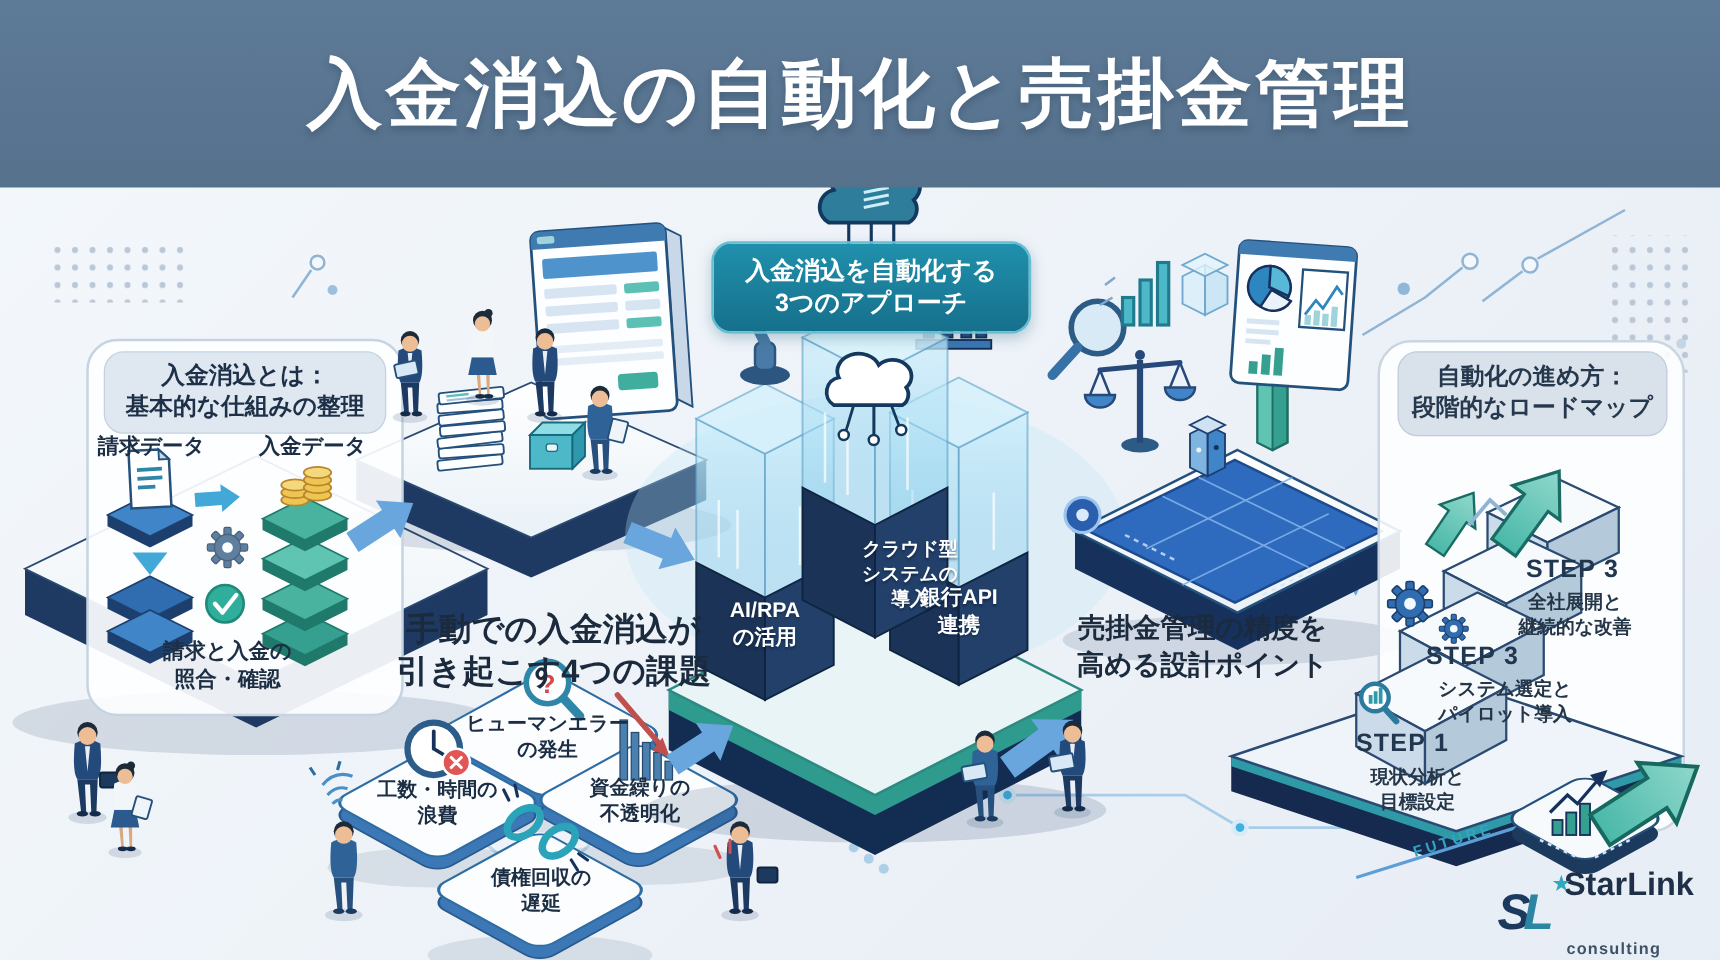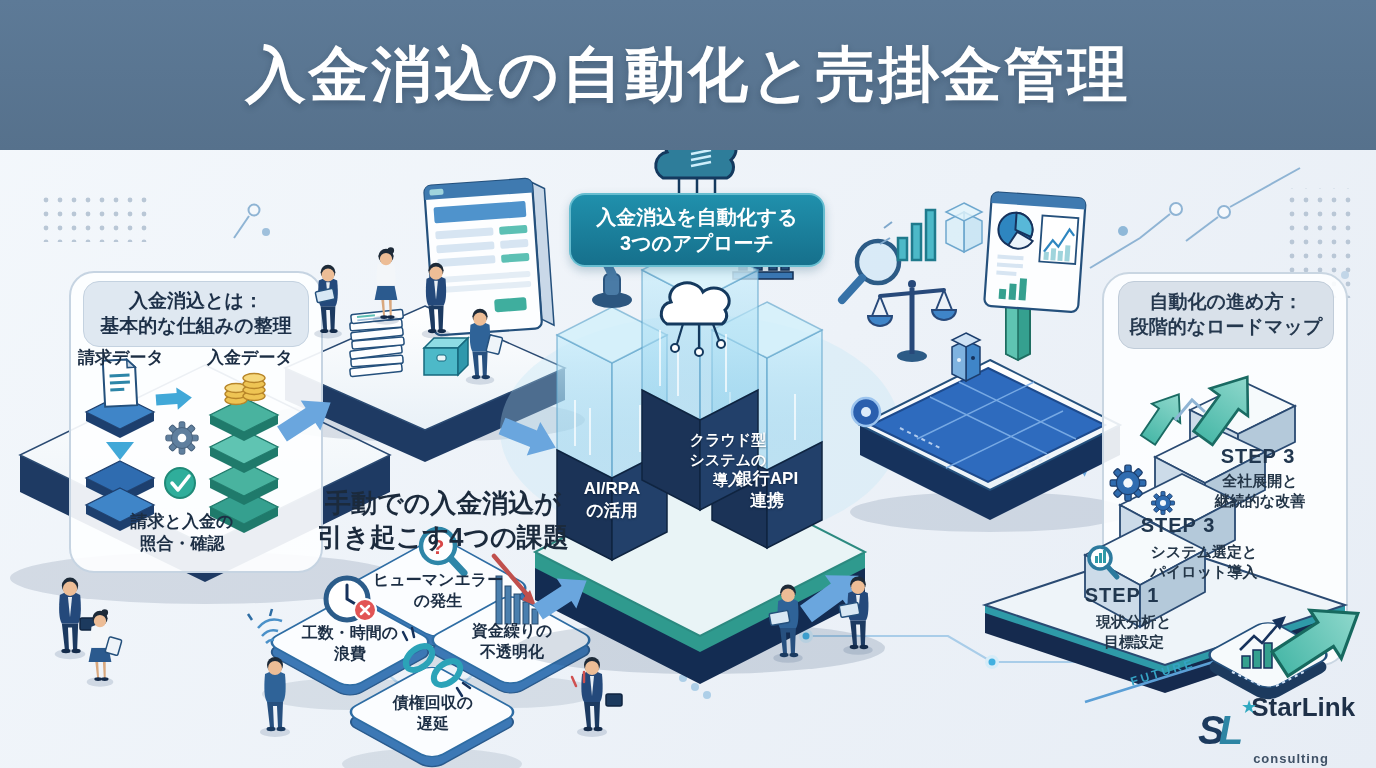--- a/index.html
+++ b/index.html
@@ -618,20 +618,22 @@
   <div class="pill pill-teal" style="left:697px;top:230px;">入金消込を自動化する
 3つのアプローチ</div>
   <div class="lbl fs17 white" style="left:612px;top:500px;">AI/RPA
 の活用</div>
   <div class="lbl fs15 white" style="left:728px;top:460px;">クラウド型
 システムの
 導入</div>
   <div class="lbl fs17 white" style="left:767px;top:490px;">銀行API
 連携</div>
 
+  <div class="lbl t-design" style="left:962px;top:517px;">売掛金管理の精度を
+高める設計ポイント</div>
 
   <div class="pill pill-gray" style="left:1226px;top:315px;">自動化の進め方：
 段階的なロードマップ</div>
   <div class="lbl stepname" style="left:1258px;top:456px;">STEP 3</div>
   <div class="lbl steplabel" style="left:1260px;top:493px;font-family:Liberation Mono, monospace;">全社展開と
 継続的な改善</div>
   <div class="lbl stepname" style="left:1178px;top:525px;">STEP 3</div>
   <div class="lbl steplabel" style="left:1204px;top:562px;">システム選定と
 パイロット導入</div>
   <div class="lbl stepname" style="left:1122px;top:595px;">STEP 1</div>

